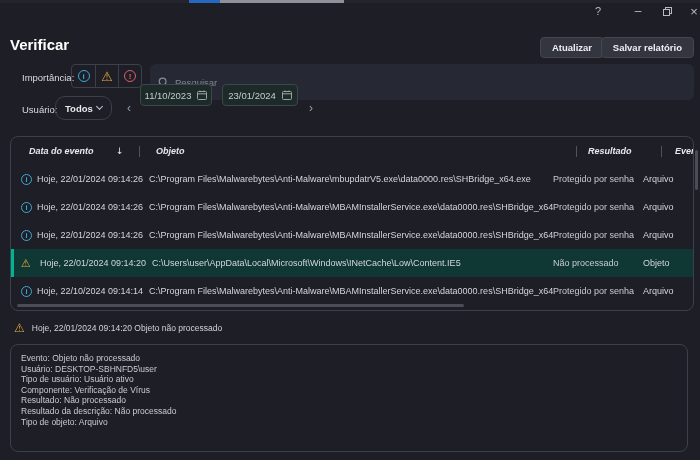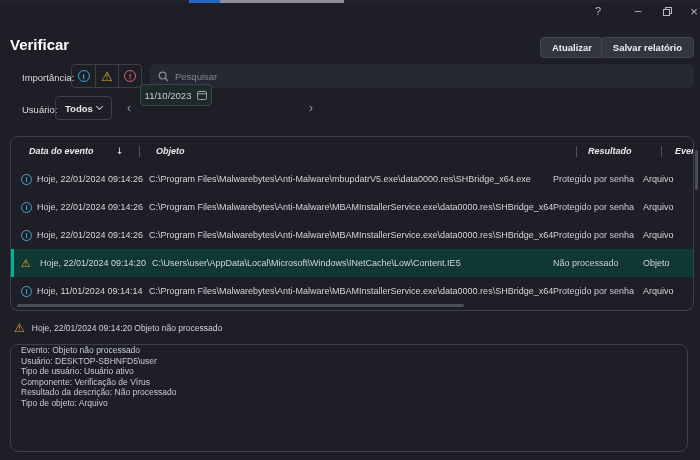--- a/index.html
+++ b/index.html
@@ -40,28 +40,28 @@
   .sev-btn { width:23px; display:flex; align-items:center; justify-content:center; }
   .sev-btn + .sev-btn { border-left:1px solid #3d3f49; }
   .circle-ic { display:inline-flex; align-items:center; justify-content:center;
     border-radius:50%; font-weight:700; }
   .ic-12 { width:12px; height:12px; font-size:8px; }
   .ic-11 { width:11px; height:11px; font-size:7.5px; }
   .ic-info { border:1.2px solid #3fa9d6; color:#3fa9d6; }
   .ic-crit { border:1.2px solid #d9606b; color:#d9606b; }
   .tri-ic { font-family:"DejaVu Sans",sans-serif; color:#e8ab3a; line-height:1; }
 
-  .search-box { position:absolute; left:150px; top:64px; width:544px; height:24px;
+  .search-box { position:absolute; left:150px; top:64px; width:544px; height:36px;
     background:#262834; border-radius:6px; display:flex; align-items:center; padding:0 8px; }
   .search-box input { flex:1; background:transparent; border:none; outline:none;
     color:#c6c8ce; font-size:9.5px; margin-left:6px; font-family:inherit; }
   .search-box input::placeholder { color:#84868f; }
 
   .select-period { position:absolute; left:55px; top:96px; width:57px; height:24px;
-    border:1px solid #3d3f49; border-radius:4px; display:flex; align-items:center;
+    border:1px solid #3d3f49; border-radius:10px; display:flex; align-items:center;
     justify-content:space-between; padding:8px 9px; font-size:9.5px; font-weight:700; color:#e8e9ec; }
   .chev-down { width:5px; height:5px; border-right:1.4px solid #c6c8ce; border-bottom:1.4px solid #c6c8ce;
     transform:rotate(45deg); margin-top:-3px; }
   .chev-nav { position:absolute; top:102px; font-size:12px; color:#9a9ca4; line-height:1; }
   .chev-prev { left:127px; }
   .chev-next { left:309px; }
 
   .date-field { position:absolute; top:84px; height:22px; background:#1e2a29;
     border:1px solid #3a4a48; border-radius:4px; display:flex; align-items:center;
     justify-content:center; gap:6px; color:#c4cdcb; font-size:9.5px; }
@@ -89,21 +89,21 @@
 
   .hscroll { position:absolute; left:6px; bottom:3px; width:447px; height:3px;
     background:#4a4c56; border-radius:2px; }
   .vscroll { position:absolute; left:695px; top:150px; width:3px; height:40px;
     background:#4a4c56; border-radius:2px; }
 
   
   .detail-head { position:absolute; left:14px; top:322px; display:flex; align-items:center; gap:7px;
     font-size:8.5px; color:#d2d4da; }
   .detail-box { position:absolute; left:10px; top:344px; width:678px; height:108px;
-    border:1px solid #3e4049; border-radius:8px; padding:0 10px;
+    border:1px solid #3e4049; border-radius:8px; padding:8px 10px;
     font-size:8.5px; line-height: 10.6px; color:#c9cbd1; overflow:hidden; }
   .detail-box div { white-space:nowrap; overflow:hidden; }
 
   svg { display:block; }
 </style>
 </head>
 <body>
 
 <div class="window">
 
@@ -171,20 +171,29 @@
   <div class="date-field date-from">
     <span>11/10/2023</span>
     <svg width="10" height="10" viewBox="0 0 10 10">
       <rect x="0.5" y="1.5" width="9" height="8" rx="1" fill="none" stroke="#9aa5a3" stroke-width="1"></rect>
       <line x1="0.5" y1="3.8" x2="9.5" y2="3.8" stroke="#9aa5a3" stroke-width="1"></line>
       <line x1="3" y1="0.5" x2="3" y2="2" stroke="#9aa5a3" stroke-width="1"></line>
       <line x1="7" y1="0.5" x2="7" y2="2" stroke="#9aa5a3" stroke-width="1"></line>
     </svg>
   </div>
 
+  <div class="date-field date-to">
+    <span>23/01/2024</span>
+    <svg width="10" height="10" viewBox="0 0 10 10">
+      <rect x="0.5" y="1.5" width="9" height="8" rx="1" fill="none" stroke="#9aa5a3" stroke-width="1"></rect>
+      <line x1="0.5" y1="3.8" x2="9.5" y2="3.8" stroke="#9aa5a3" stroke-width="1"></line>
+      <line x1="3" y1="0.5" x2="3" y2="2" stroke="#9aa5a3" stroke-width="1"></line>
+      <line x1="7" y1="0.5" x2="7" y2="2" stroke="#9aa5a3" stroke-width="1"></line>
+    </svg>
+  </div>
 
   <div class="chev-nav chev-next"><span>›</span></div>
 
   <div class="table">
     <div class="thead">
       <span class="th-date">Data do evento</span>
       <span class="th-sort">↓</span>
       <i class="th-div div1"></i>
       <span class="th-obj">Objeto</span>
       <i class="th-div div2"></i>
@@ -230,38 +239,39 @@
       <span class="c-date">Hoje, 22/01/2024 09:14:20</span>
       <span class="c-obj">C:\Users\user\AppData\Local\Microsoft\Windows\INetCache\Low\Content.IE5</span>
       <span class="c-res">Não processado</span>
       <span class="c-evt">Objeto</span>
     </div>
 
     <div class="trow">
       <span class="c-ic">
           <span class="circle-ic ic-11 ic-info">i</span>
         </span>
-      <span class="c-date">Hoje, 11/01/2024 09:14:14</span>
+      <span class="c-date">Hoje, 22/10/2024 09:14:14</span>
       <span class="c-obj">C:\Program Files\Malwarebytes\Anti-Malware\MBAMInstallerService.exe\data0000.res\SHBridge_x64.exe</span>
       <span class="c-res">Protegido por senha</span>
       <span class="c-evt">Arquivo</span>
     </div>
 
     <div class="hscroll"></div>
   </div>
 
   <div class="vscroll"></div>
 
   <div class="detail-head">
     <span class="tri-ic" style="font-size:12px;">⚠</span>
     <span>Hoje, 22/01/2024 09:14:20 Objeto não processado</span>
   </div>
 
   <div class="detail-box">
     <div>Evento: Objeto não processado</div>
     <div>Usuário: DESKTOP-SBHNFD5\user</div>
     <div>Tipo de usuário: Usuário ativo</div>
     <div>Componente: Verificação de Vírus</div>
+    <div>Resultado: Não processado</div>
     <div>Resultado da descrição: Não processado</div>
     <div>Tipo de objeto: Arquivo</div>
   </div>
 
 </div>
 
 </body></html>

